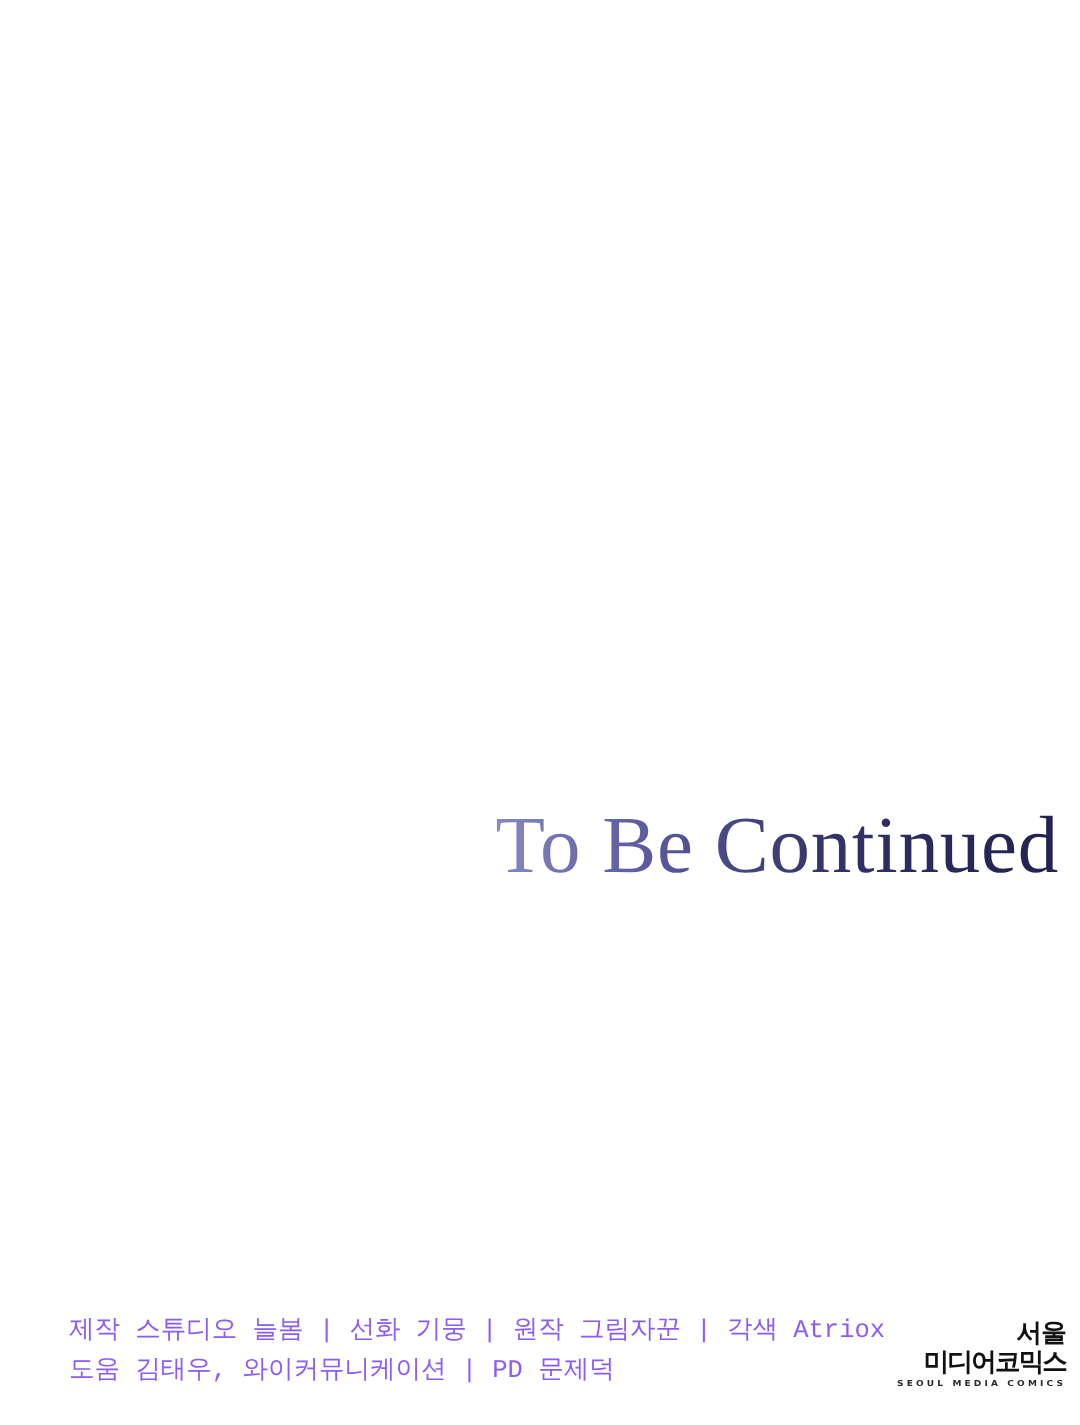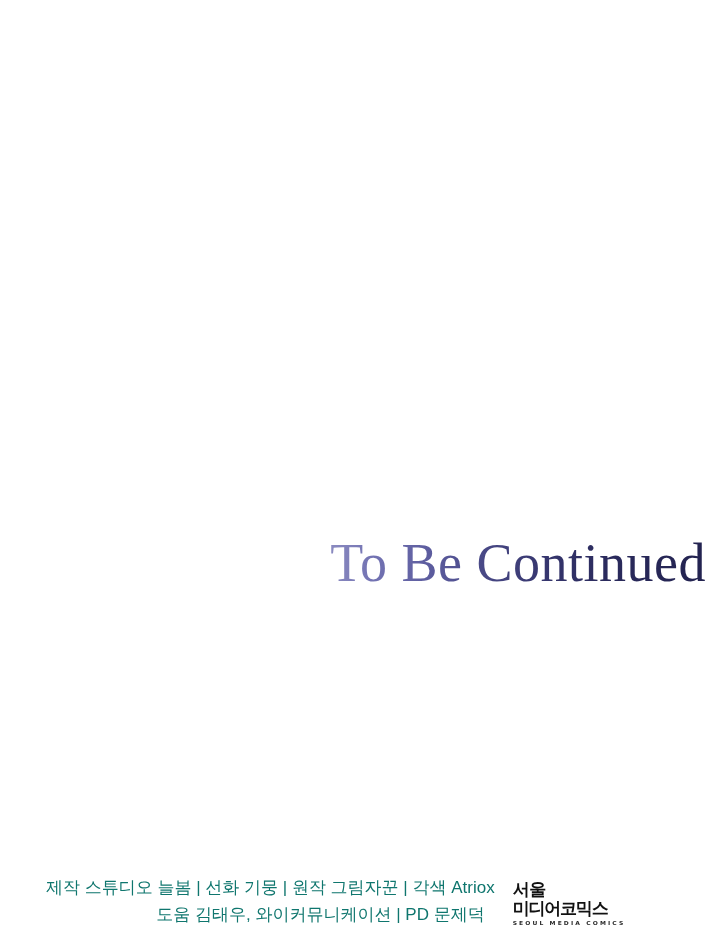--- a/index.html
+++ b/index.html
@@ -61,35 +61,35 @@
     right: 0;
     bottom: 22px;
     padding-left: 46px;
     padding-right: 8px;
     display: flex;
     align-items: flex-end;
     justify-content: flex-start;
   }
   .credit-lines {
     flex: 0 0 auto;
-    color: #0f766e;
-    font-family: Liberation Sans, sans-serif;
+    color: #8b5cf6;
+    font-family: Liberation Mono, monospace;
     font-size: 17px;
     line-height: 1.55;
     white-space: nowrap;
   }
   .credit-line-1 { text-align: left; }
-  .credit-line-2 { text-align: right; padding-right: 10px; }
+  .credit-line-2 { text-align: left; padding-right: 10px; }
 
   
   .logo {
     flex: 0 0 auto;
-    margin-left: 18px;
+    margin-left: 8px;
     margin-bottom: 2px;
-    text-align: left;
+    text-align: right;
     color: #111111;
     font-family: "DejaVu Sans", "Liberation Sans", sans-serif;
     line-height: 1;
     user-select: none;
   }
   .logo-top {
     font-size: 17px;
     font-weight: 700;
     letter-spacing: -0.5px;
     display: block;

